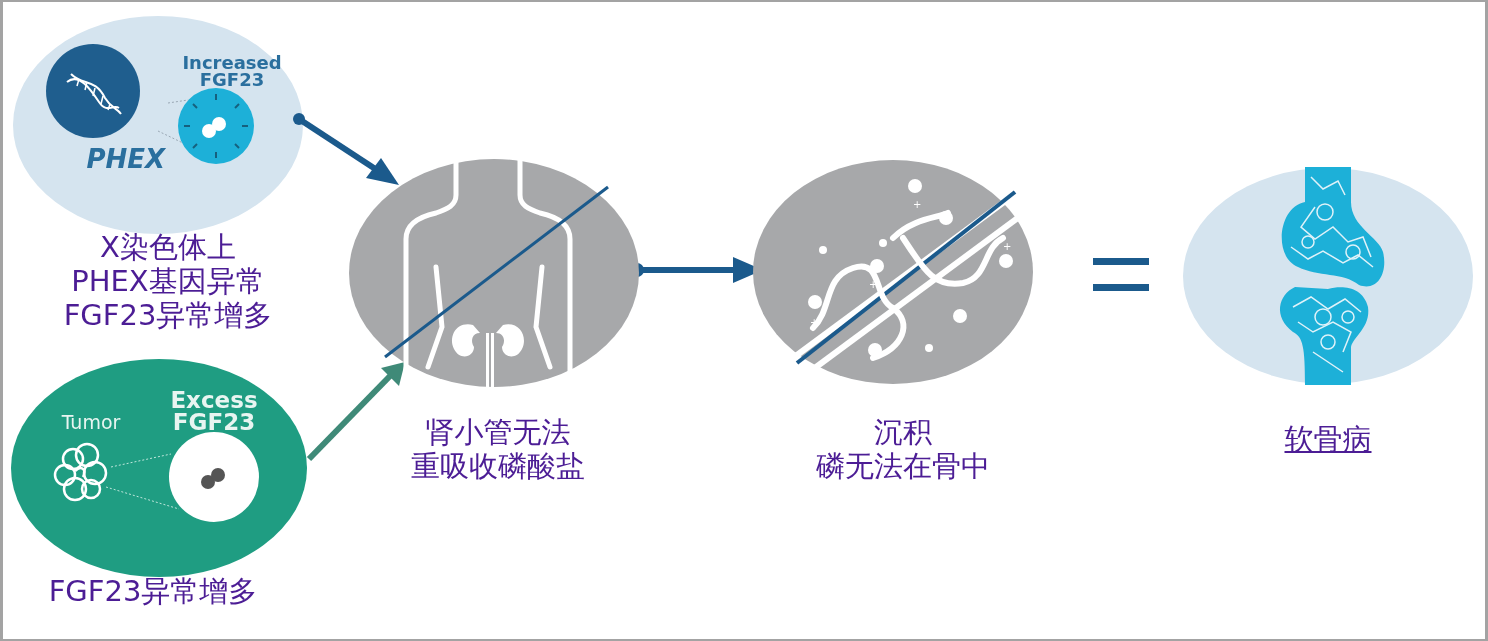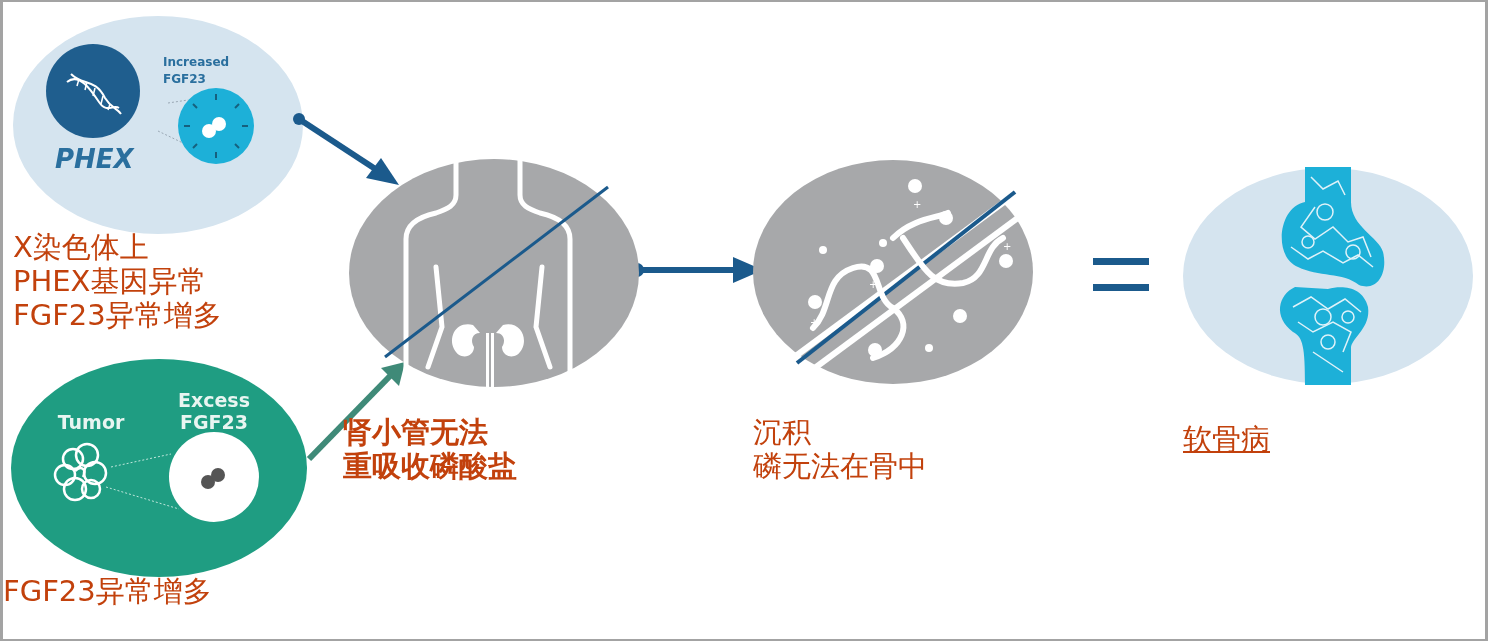--- a/index.html
+++ b/index.html
@@ -2,21 +2,21 @@
 <html><head>
 <meta charset="utf-8">
 <style>
   html, body { margin: 0; padding: 0; background: #ffffff; }
   body { width: 1488px; height: 641px; overflow: hidden; position: relative;
          font-family: "DejaVu Sans", "Liberation Sans", sans-serif; }
   .frame { position: absolute; left: 0; top: 0; width: 1488px; height: 641px;
            box-sizing: border-box; border-top: 2px solid #a3a3a3; border-left: 3px solid #a3a3a3;
            border-right: 3px solid #a3a3a3; border-bottom: 2px solid #a3a3a3; background: #fff; }
   .abs { position: absolute; }
-  .label { position: absolute; text-align: left; color: #c2410c; font-size: 29px; line-height: 34px; white-space: nowrap; }
+  .label { position: absolute; text-align: center; color: #4c1d95; font-size: 29px; line-height: 34px; white-space: nowrap; }
   svg { position: absolute; left: 0; top: 0; overflow: visible; }
 </style>
 </head>
 <body>
 
 <div class="frame">
 
   <div class="abs" style="left:10px;top:14px;width:290px;height:218px;">
     <svg width="290" height="218">
       <ellipse cx="145" cy="109" rx="145" ry="109" fill="#d5e4ef"></ellipse>
@@ -44,25 +44,25 @@
           <line x1="203" y1="136" x2="203" y2="142"></line>
           <line x1="171" y1="110" x2="177" y2="110"></line>
           <line x1="229" y1="110" x2="235" y2="110"></line>
           <line x1="180" y1="88" x2="184" y2="92"></line>
           <line x1="222" y1="128" x2="226" y2="132"></line>
           <line x1="226" y1="88" x2="222" y2="92"></line>
           <line x1="184" y1="128" x2="180" y2="132"></line>
         </g>
       </g>
     </svg>
-    <div class="abs" style="left:150px;top:38px;width:110px;text-align:left;color:#2a6f9e;font-weight:bold;font-size:12px;line-height:17px;">
+    <div class="abs" style="left:164px;top:38px;width:110px;text-align:center;color:#2a6f9e;font-weight:bold;font-size:18px;line-height:17px;">
       <div>Increased</div>
       <div>FGF23</div>
     </div>
-    <div class="abs" style="left:42px;top:128px;width:110px;text-align:left;color:#2a6f9e;font-weight:bold;font-style:italic;font-size:26px;line-height:30px;">PHEX</div>
+    <div class="abs" style="left:42px;top:128px;width:110px;text-align:right;color:#2a6f9e;font-weight:bold;font-style:italic;font-size:26px;line-height:30px;">PHEX</div>
   </div>
 
   <div class="label" style="left:10px;top:228px;width:310px;">
     <div>X染色体上</div>
     <div>PHEX基因异常</div>
     <div>FGF23异常增多</div>
   </div>
 
   <div class="abs" style="left:8px;top:357px;width:296px;height:218px;">
     <svg width="296" height="218">
@@ -77,22 +77,22 @@
         <path d="M64 112 C70 106, 76 110, 72 118"></path>
       </g>
       <line x1="100" y1="108" x2="160" y2="95" stroke="#bfe7dc" stroke-width="1" stroke-dasharray="2,2"></line>
       <line x1="95" y1="128" x2="168" y2="150" stroke="#bfe7dc" stroke-width="1" stroke-dasharray="2,2"></line>
       <g>
         <circle cx="203" cy="118" r="45" fill="#ffffff"></circle>
         <circle cx="197" cy="123" r="7" fill="#555"></circle>
         <circle cx="207" cy="116" r="7" fill="#555"></circle>
       </g>
     </svg>
-    <div class="abs" style="left:25px;top:52px;width:110px;text-align:center;color:#e8f5f1;font-weight:bold;font-size:19px;line-height:22px;">Tumor</div>
-    <div class="abs" style="left:148px;top:30px;width:110px;text-align:center;color:#e8f5f1;font-weight:bold;font-size:19px;line-height:22px;">
+    <div class="abs" style="left:25px;top:52px;width:110px;text-align:center;color:#e8f5f1;font-weight:normal;font-size:19px;line-height:22px;">Tumor</div>
+    <div class="abs" style="left:148px;top:30px;width:110px;text-align:center;color:#e8f5f1;font-weight:bold;font-size:23px;line-height:22px;">
       <div>Excess</div>
       <div>FGF23</div>
     </div>
   </div>
 
   <div class="label" style="left:0px;top:572px;width:300px;">
     <div>FGF23异常增多</div>
   </div>
 
   <svg width="1488" height="641">
@@ -124,21 +124,21 @@
       <g fill="#fff">
         <path d="M125 168 C108 164, 100 180, 106 192 C112 204, 126 200, 126 190 C122 184, 124 176, 132 176 Z"></path>
         <path d="M155 168 C172 164, 180 180, 174 192 C168 204, 154 200, 154 190 C158 184, 156 176, 148 176 Z"></path>
         <rect x="138" y="176" width="3" height="56"></rect>
         <rect x="143" y="176" width="3" height="56"></rect>
       </g>
       <line x1="37" y1="200" x2="260" y2="30" stroke="#1b5a8c" stroke-width="3"></line>
     </svg>
   </div>
 
-  <div class="label" style="left:340px;top:413px;width:310px;font-weight:bold;">
+  <div class="label" style="left:340px;top:413px;width:310px;">
     <div>肾小管无法</div>
     <div>重吸收磷酸盐</div>
   </div>
 
   <div class="abs" style="left:750px;top:156px;width:280px;height:228px;">
     <svg width="280" height="228">
       <ellipse cx="140" cy="114" rx="140" ry="112" fill="#a7a8aa"></ellipse>
 
       <line x1="40" y1="200" x2="270" y2="30" stroke="#fff" stroke-width="6"></line>
       <line x1="55" y1="215" x2="285" y2="45" stroke="#fff" stroke-width="6"></line>

